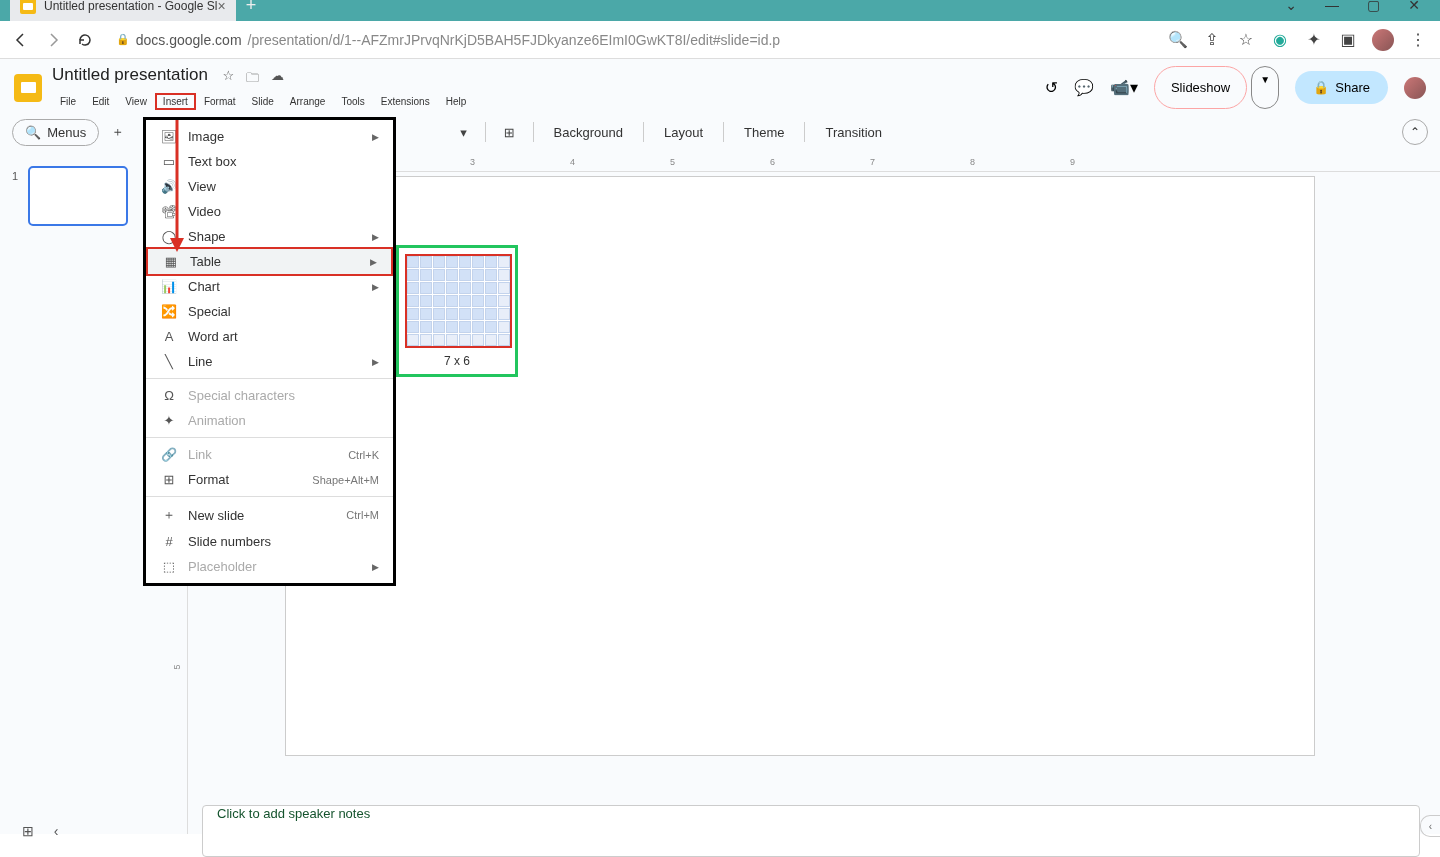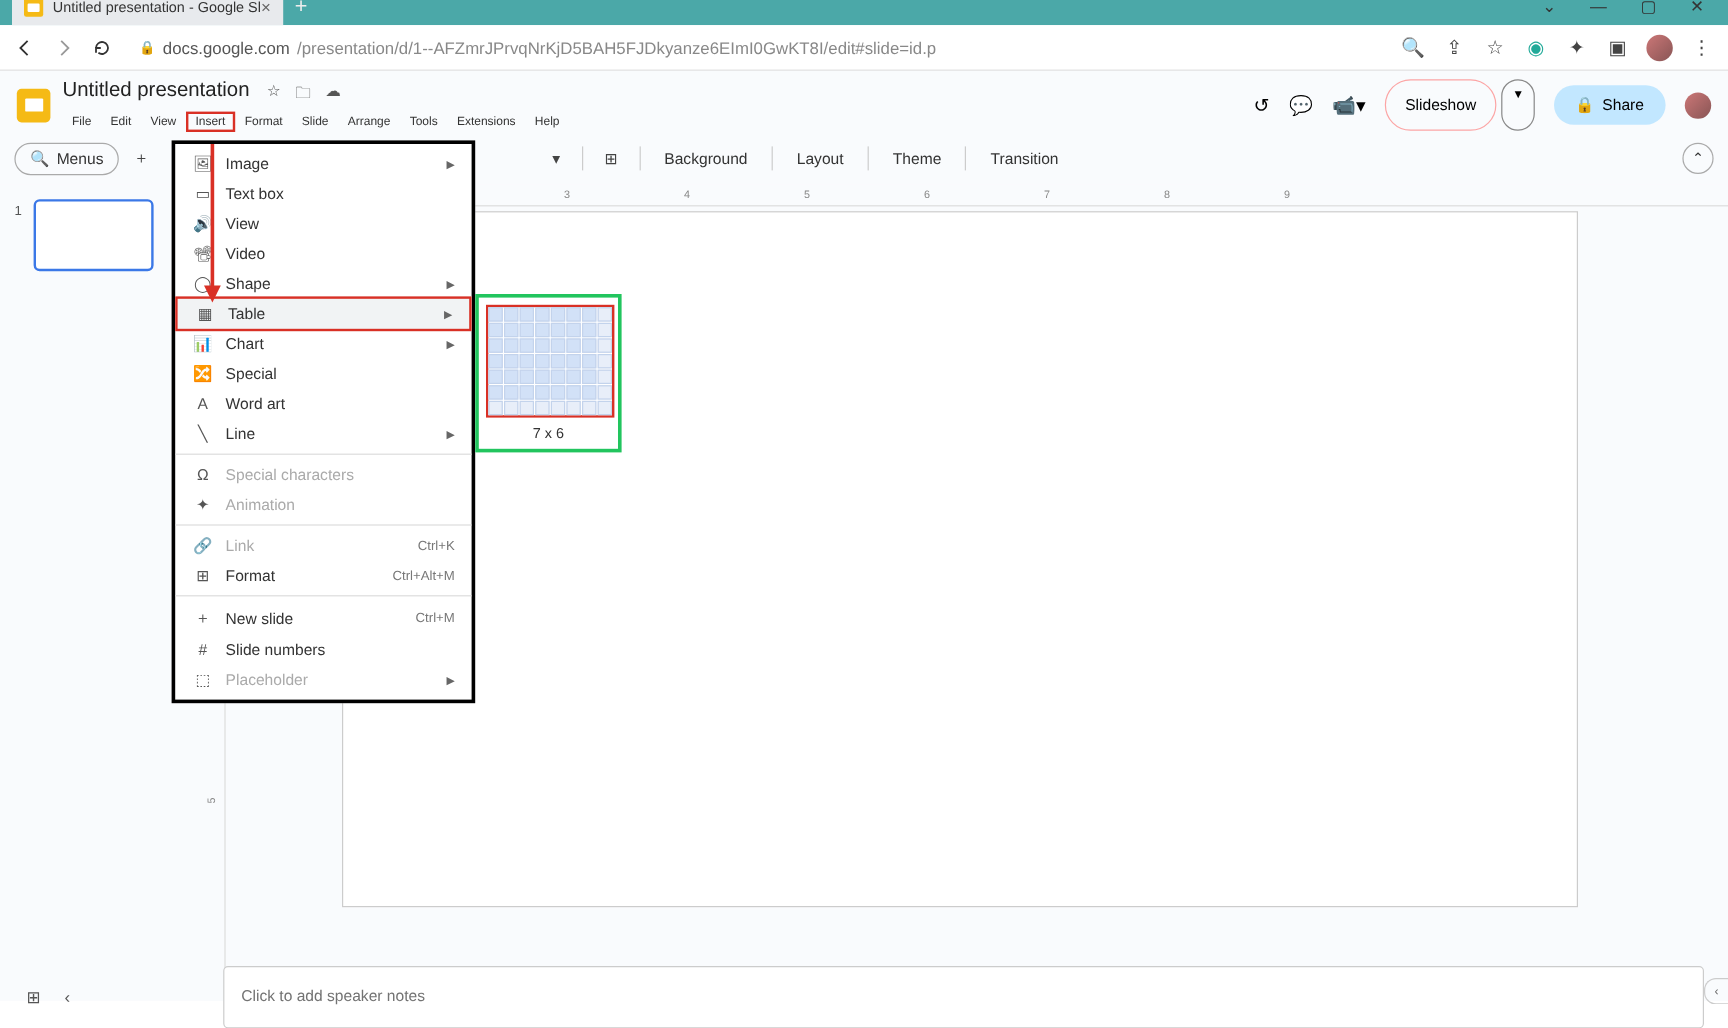--- a/index.html
+++ b/index.html
@@ -71,21 +71,21 @@
 .annotation-arrow { position: absolute; left: 167px; top: 120px; z-index: 150; pointer-events: none; }
 
 
 .table-submenu { position: absolute; left: 396px; top: 245px; width: 122px; background: #fff; border: 3px solid #22c55e; z-index: 100; padding: 6px; }
 .table-grid { display: grid; grid-template-columns: repeat(8, 12px); grid-template-rows: repeat(7, 12px); gap: 1px; border: 2px solid #d93025; padding: 0; width: fit-content; }
 .grid-cell { background: #e8eef9; border: 1px solid #c3d3ec; width: 12px; height: 12px; }
 .grid-cell.sel { background: #d2e1f7; }
 .table-size-label { text-align: center; font-size: 12px; color: #333; margin-top: 6px; }
 
 
-.notes-area { position: absolute; bottom: 0; left: 186px; right: 20px; height: 52px; background: #fff; border: 1px solid #ccc; border-radius: 4px; padding: 16px 14px; font-size: 13px; color: #737373; }
+.notes-area { position: absolute; bottom: 0; left: 202px; right: 20px; height: 52px; background: #fff; border: 1px solid #ccc; border-radius: 4px; padding: 0 14px; font-size: 13px; color: #14532d; }
 
 
 .bottom-controls { position: absolute; bottom: 18px; left: 22px; display: flex; gap: 20px; color: #555; font-size: 14px; }
 
 .side-tab { position: absolute; right: 0; bottom: 20px; width: 20px; height: 22px; border: 1px solid #ccc; border-right: none; border-radius: 10px 0 0 10px; display: flex; align-items: center; justify-content: center; font-size: 10px; color: #666; }
 </style>
 </head>
 <body>
 
 <div class="browser-top">
@@ -284,21 +284,21 @@
     </div>
     <div class="menu-sep"></div>
     <div class="menu-item disabled">
       <span class="menu-icon">🔗</span>
       <span>Link</span>
       <span class="menu-shortcut">Ctrl+K</span>
     </div>
     <div class="menu-item">
       <span class="menu-icon">⊞</span>
       <span>Format</span>
-      <span class="menu-shortcut">Ctrl+Alt+M</span>
+      <span class="menu-shortcut">Shape+Alt+M</span>
     </div>
     <div class="menu-sep"></div>
     <div class="menu-item">
       <span class="menu-icon">＋</span>
       <span>New slide</span>
       <span class="menu-shortcut">Ctrl+M</span>
     </div>
     <div class="menu-item">
       <span class="menu-icon">#</span>
       <span>Slide numbers</span>

